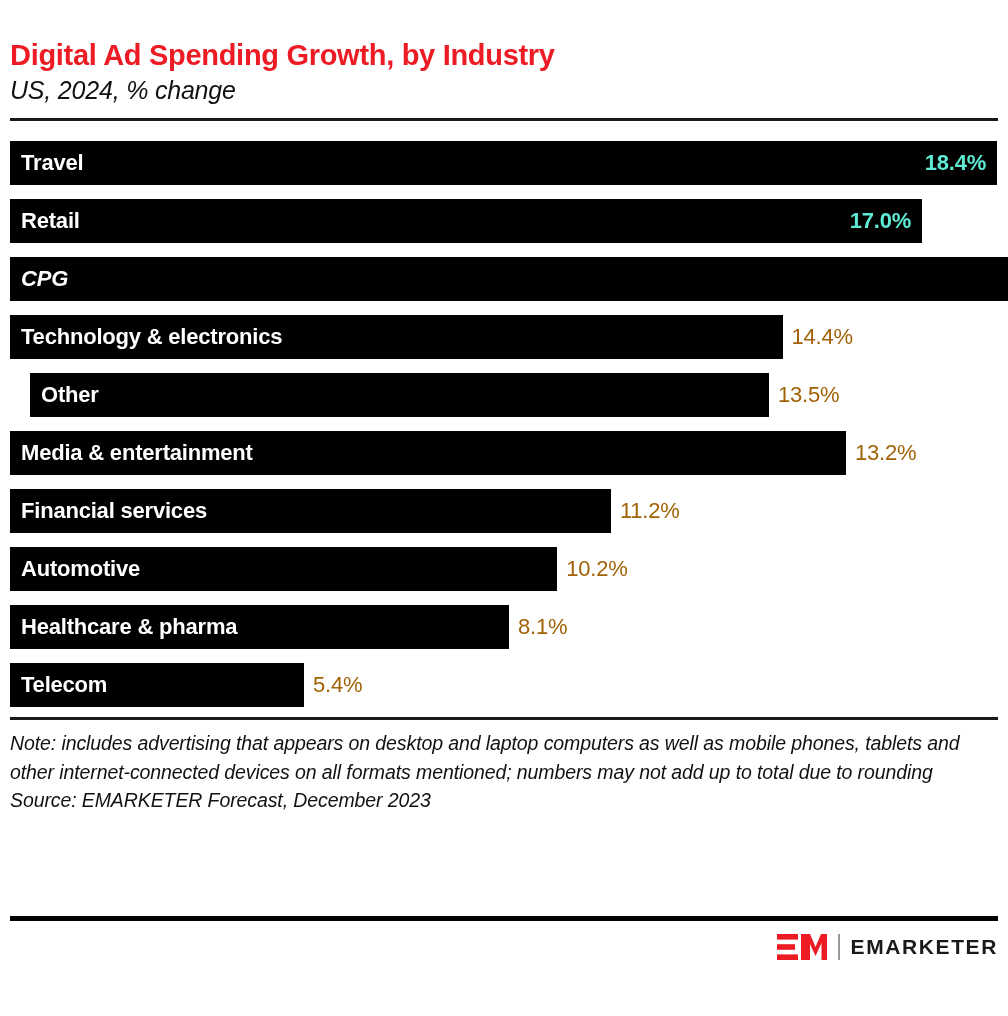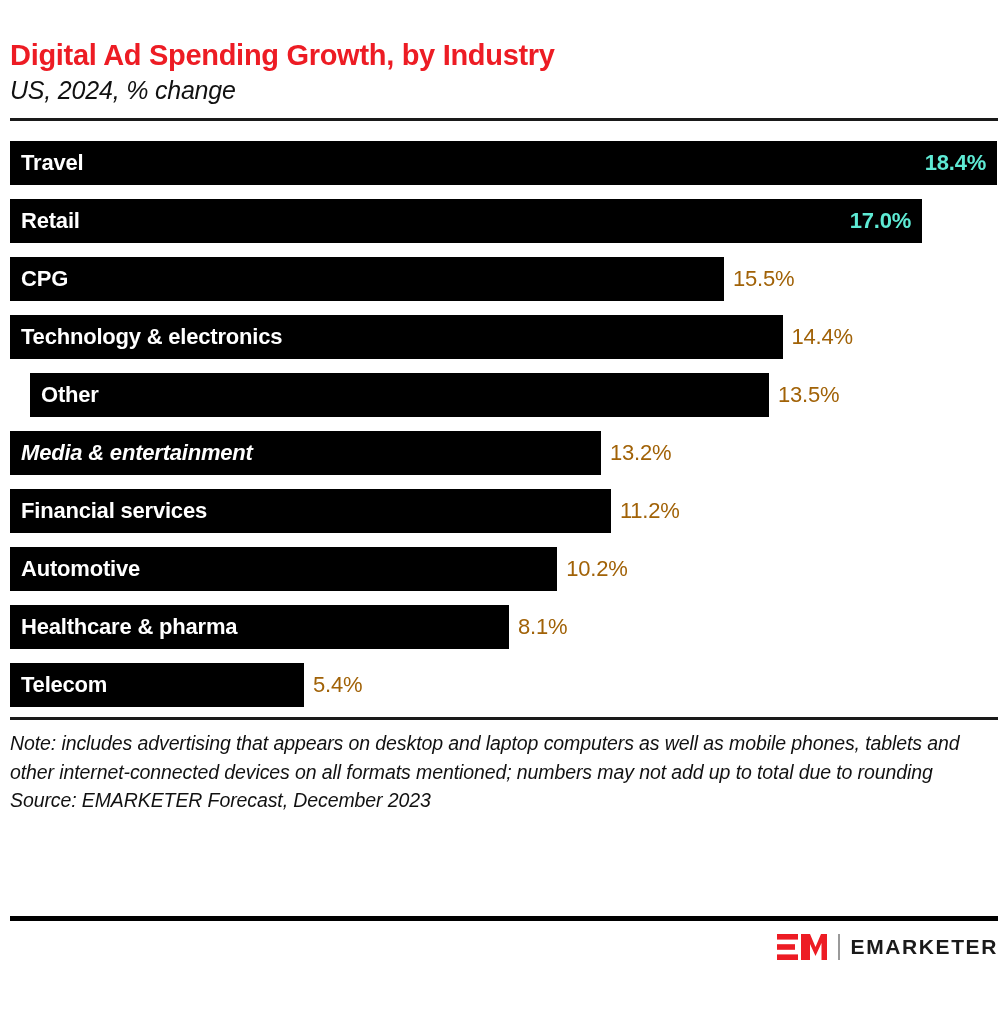--- a/index.html
+++ b/index.html
@@ -178,39 +178,39 @@
           <span class="bar-value-inside">18.4%</span>
         </div>
       </div>
       <div class="bar-row">
         <div class="bar" style="width: 912.05px;">
           <span class="bar-label">Retail</span>
           <span class="bar-value-inside">17.0%</span>
         </div>
       </div>
       <div class="bar-row">
-        <div class="bar" style="width: 714px;">
+        <div class="bar" style="width: 998px; font-style: italic;">
           <span class="bar-label">CPG</span>
         </div>
         <span class="bar-value-outside">15.5%</span>
       </div>
       <div class="bar-row">
         <div class="bar" style="width: 772.56px;">
           <span class="bar-label">Technology &amp; electronics</span>
         </div>
         <span class="bar-value-outside">14.4%</span>
       </div>
       <div class="bar-row">
         <div class="bar" style="width: 739px; margin-left: 20px;">
           <span class="bar-label">Other</span>
         </div>
         <span class="bar-value-outside">13.5%</span>
       </div>
       <div class="bar-row">
-        <div class="bar" style="width: 591px; font-style: italic;">
+        <div class="bar" style="width: 836px;">
           <span class="bar-label">Media &amp; entertainment</span>
         </div>
         <span class="bar-value-outside">13.2%</span>
       </div>
       <div class="bar-row">
         <div class="bar" style="width: 600.88px;">
           <span class="bar-label">Financial services</span>
         </div>
         <span class="bar-value-outside">11.2%</span>
       </div>

